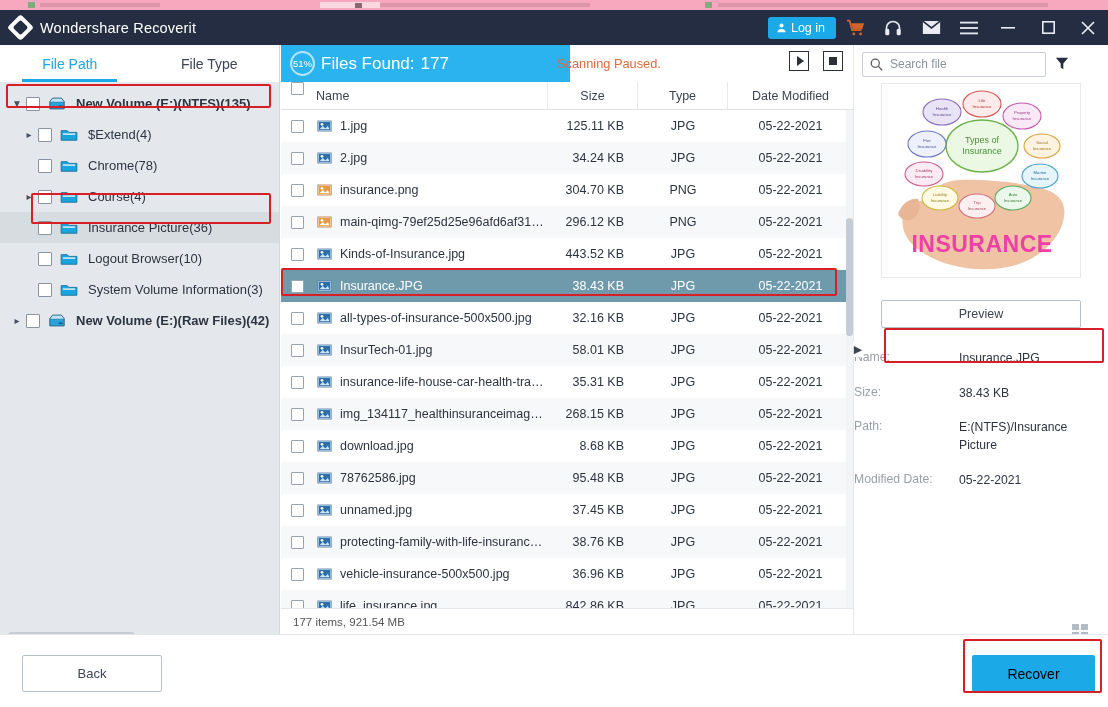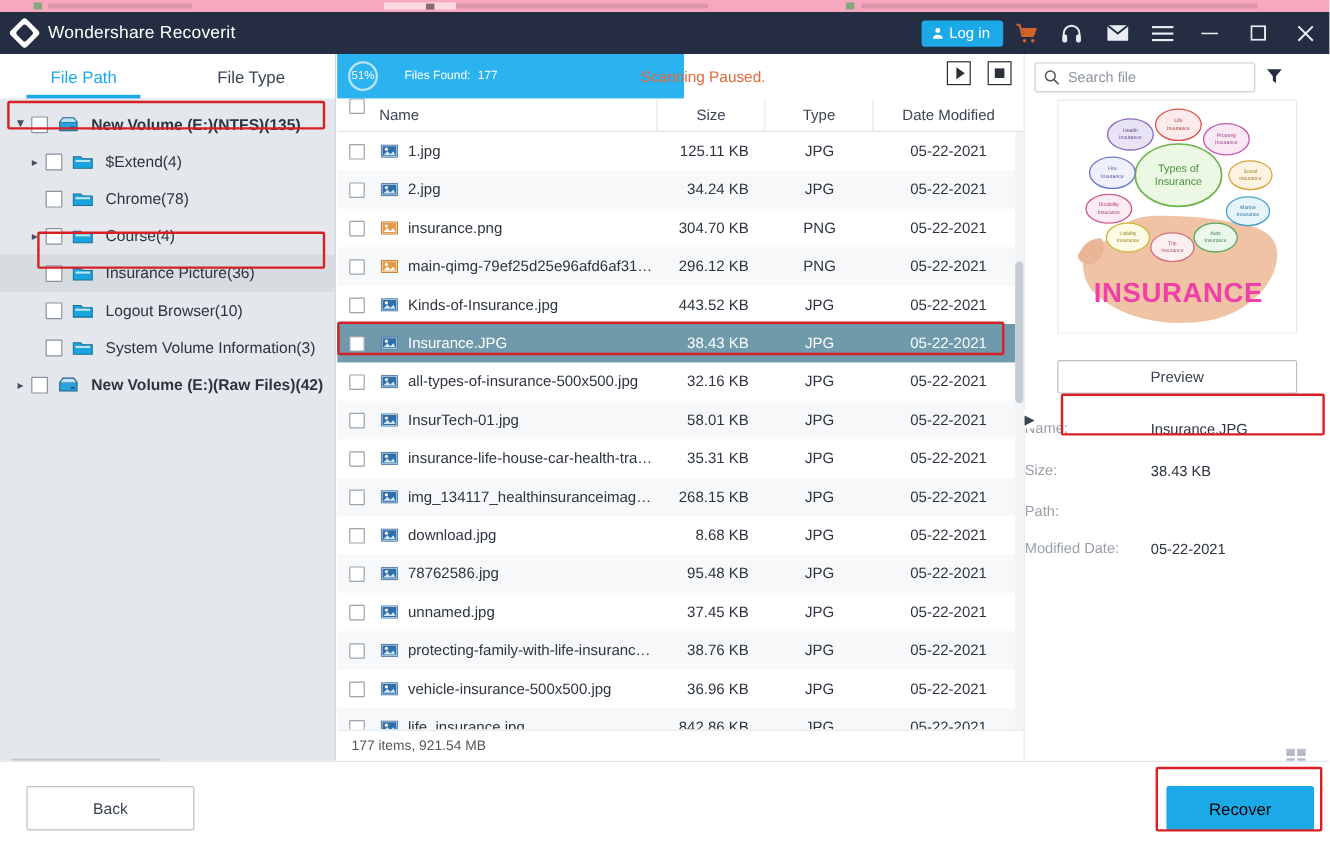--- a/index.html
+++ b/index.html
@@ -99,24 +99,24 @@
   }
   .scanbar-rest {
     position:absolute; top:0; left:289px; width:283px; height:37px; background:#fff;
   }
   .pct-ring {
     width:25px; height:25px; border-radius:50%;
     border:2px solid rgba(255,255,255,.65);
     margin-left:9px; display:flex; align-items:center; justify-content:center;
     color:#fff; font-size:9.5px; flex:0 0 25px;
   }
-  .files-found { color:#fff; font-size:10px; margin-left:22px; white-space:nowrap; }
+  .files-found { color:#fff; font-size:17px; margin-left:6px; white-space:nowrap; }
   .files-found b { font-weight:normal; margin-left:6px; }
   .scan-status {
-    position:absolute; left:253px; top:11px; color:#e06a3a; font-size:12.8px; white-space:nowrap; z-index:3;
+    position:absolute; left:276px; top:11px; color:#e06a3a; font-size:12.8px; white-space:nowrap; z-index:3;
   }
   .scan-ctrls { position:absolute; right:10px; top:6px; display:flex; gap:14px; z-index:4; }
   .sq-btn {
     width:20px; height:20px; border:1.6px solid #2a2f38; display:flex;
     align-items:center; justify-content:center; cursor:pointer; background:#fff;
   }
   .play-tri { width:0;height:0;border-left:7px solid #2a2f38;border-top:5px solid transparent;border-bottom:5px solid transparent;margin-left:2px;}
   .stop-sq { width:8px;height:8px;background:#2a2f38; }
 
   .thead {
@@ -800,20 +800,21 @@
       <div class="meta-row">
         <span class="meta-k">Name:</span>
         <span class="meta-v">Insurance.JPG</span>
       </div>
       <div class="meta-row">
         <span class="meta-k">Size:</span>
         <span class="meta-v">38.43 KB</span>
       </div>
       <div class="meta-row">
         <span class="meta-k">Path:</span>
+        <span class="meta-v">E:(NTFS)/Insurance Picture</span>
       </div>
       <div class="meta-row">
         <span class="meta-k">Modified Date:</span>
         <span class="meta-v">05-22-2021</span>
       </div>
     </div>
   </div>
 
   <div class="left-bottom-fill"></div>
   <div class="hscroll"></div>

